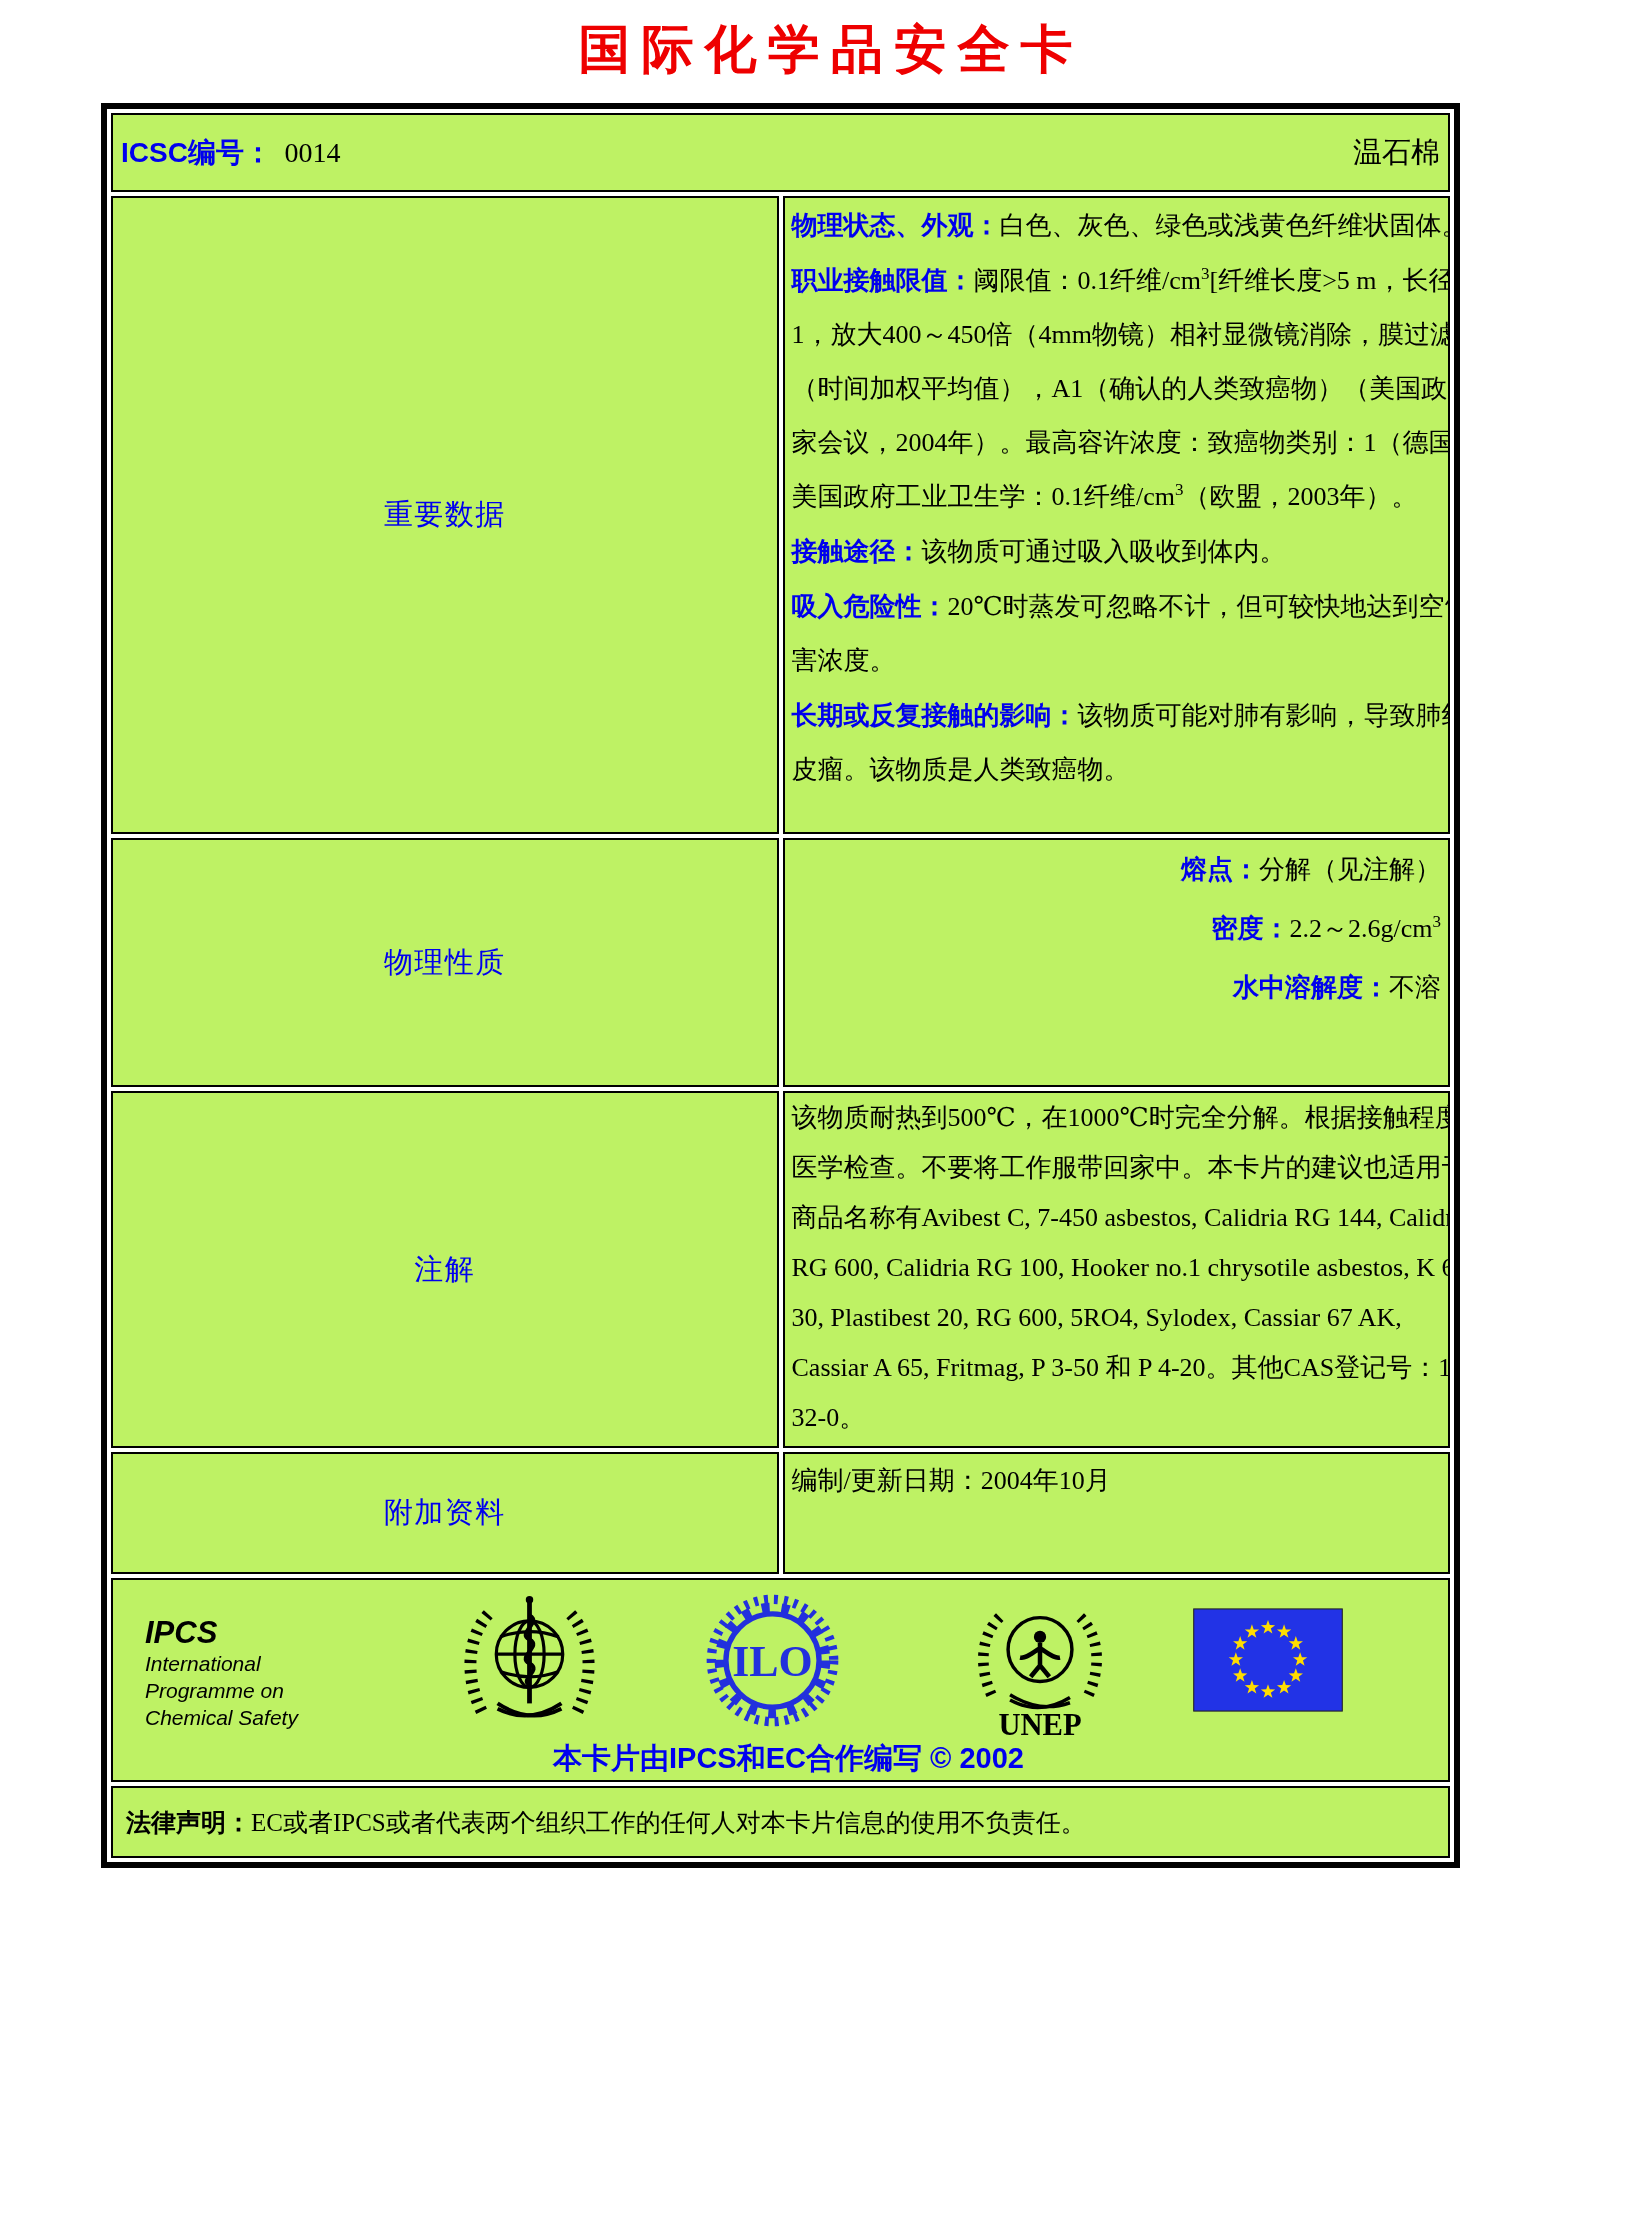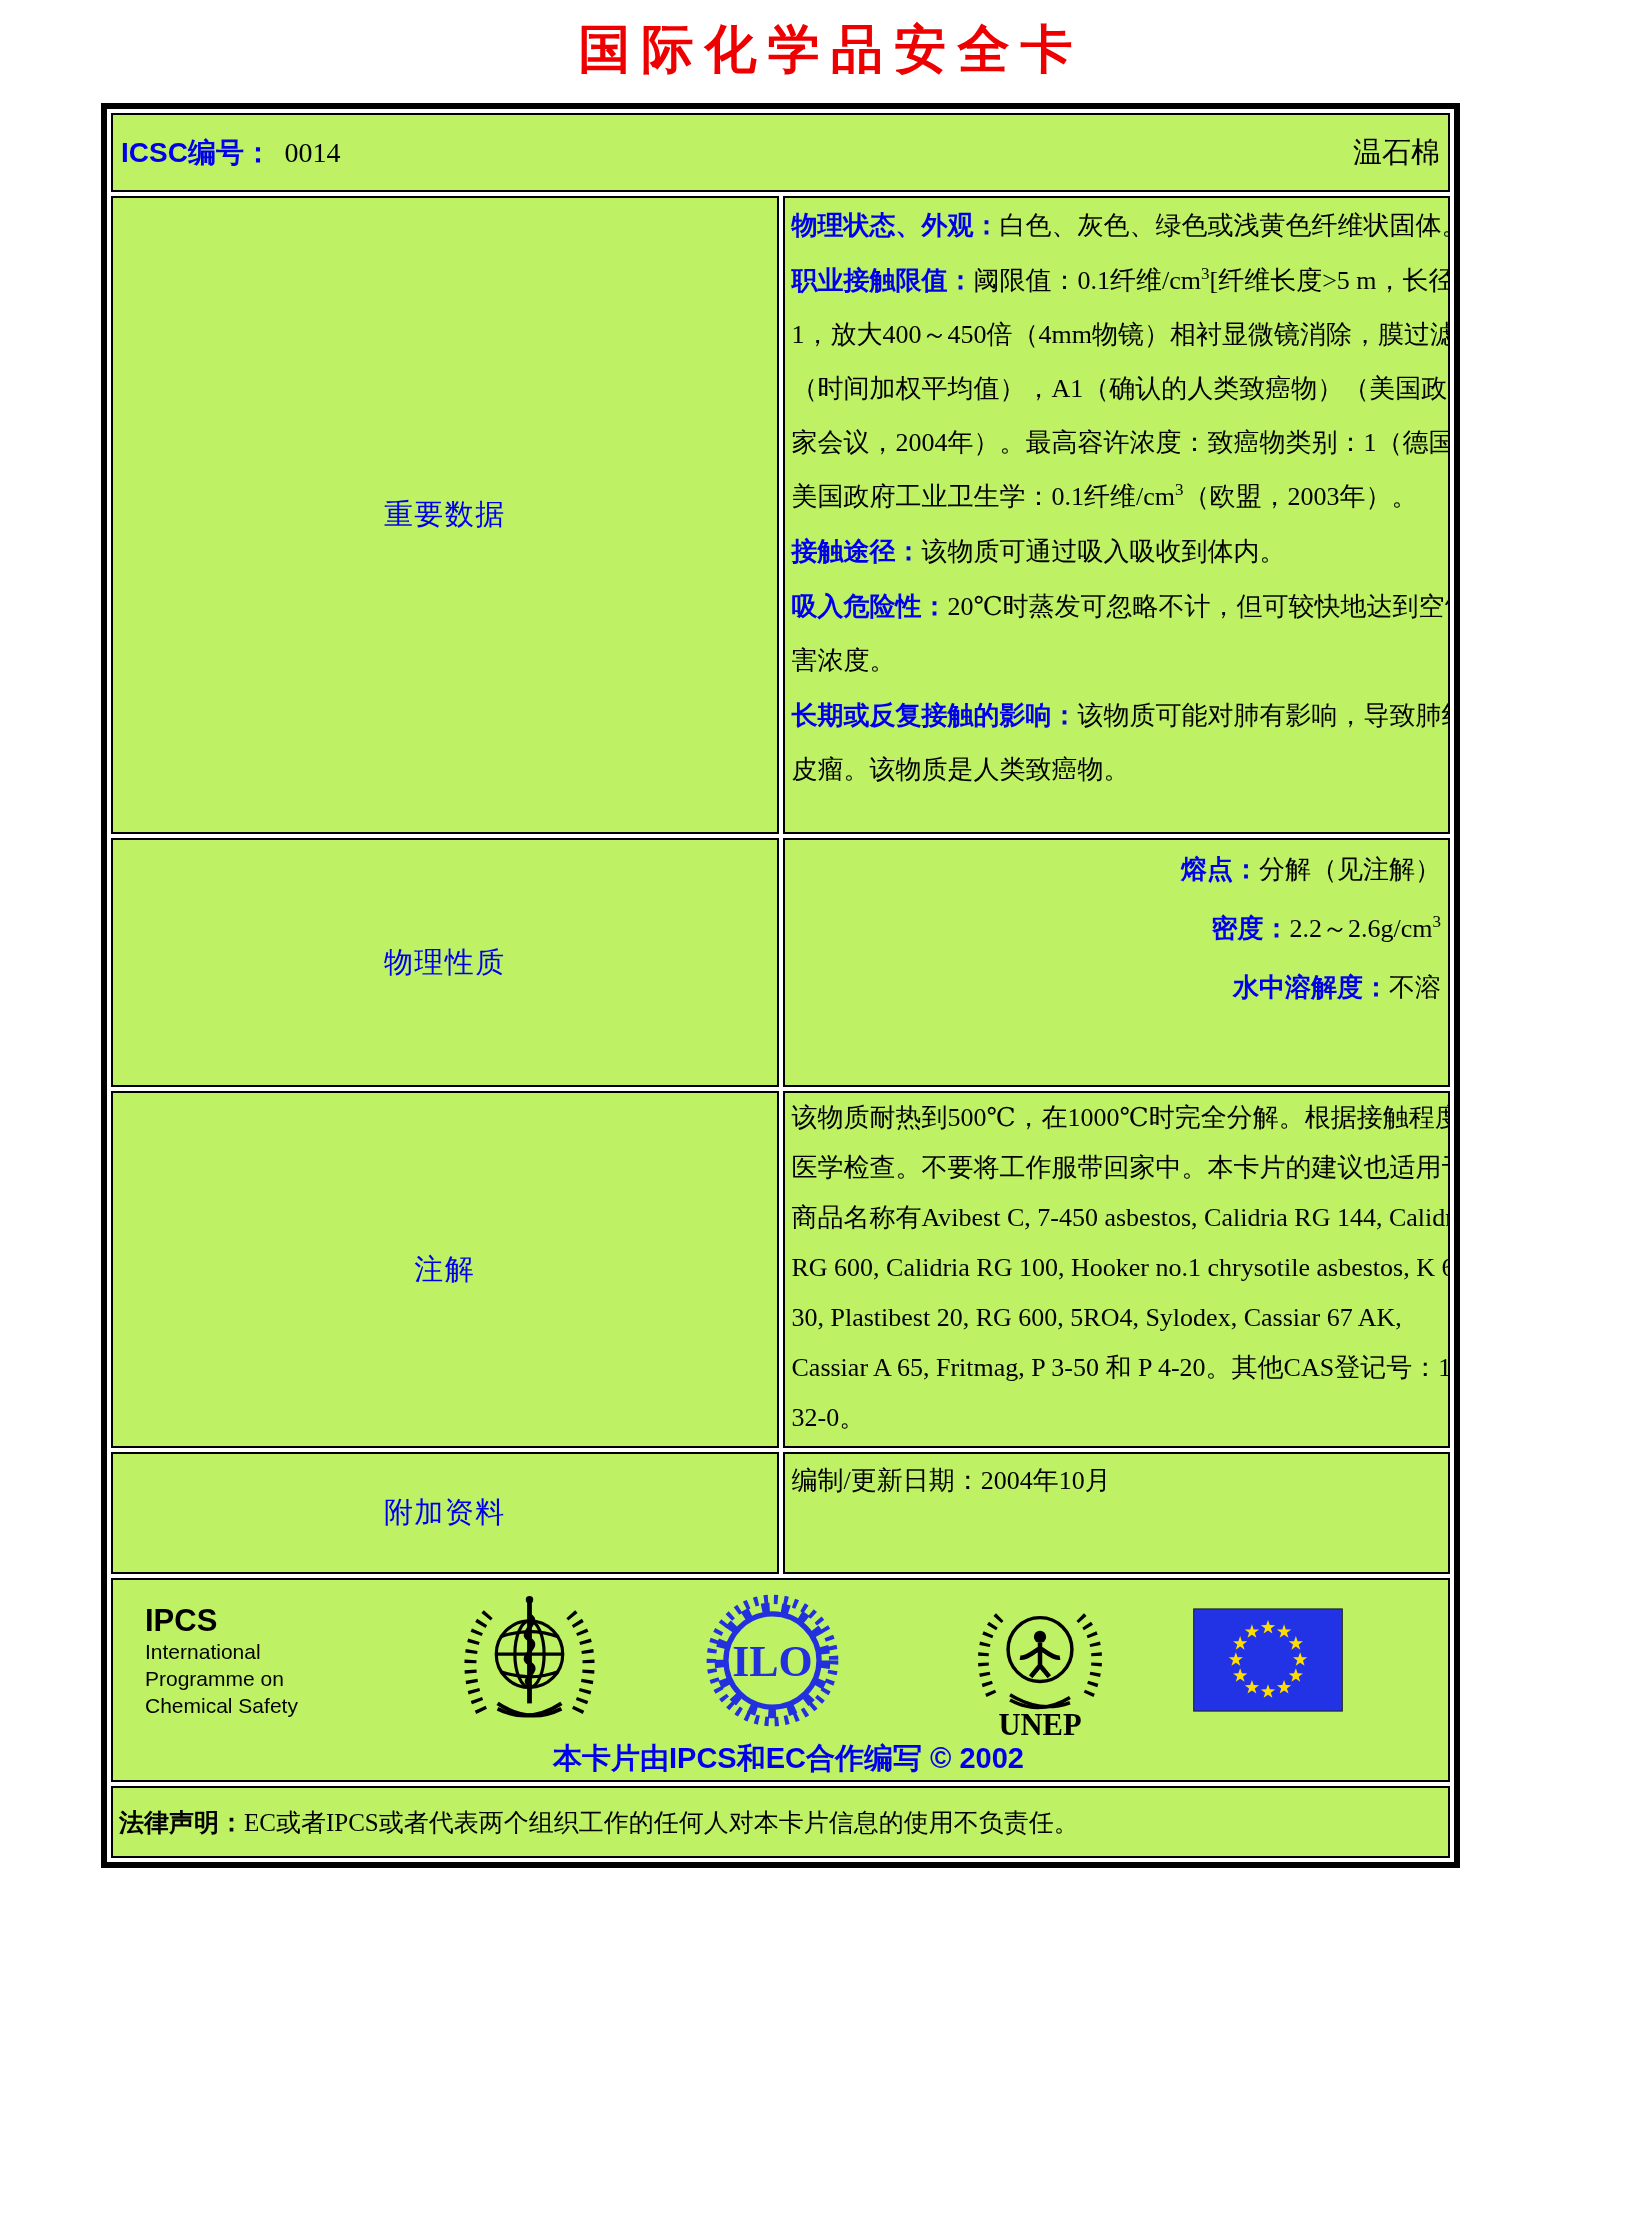--- a/index.html
+++ b/index.html
@@ -53,34 +53,34 @@
   .h1{height:73px}.h2{height:632px}.h3{height:243px}.h4{height:142px}
   .h5{height:351px}.h6{height:116px}.h7{height:198px}.h8{height:68px}
   
   .hdr-flex{display:flex;justify-content:space-between;align-items:center;height:100%;padding:0 7px;}
   .hdr-left{font-size:28px;}
   .hdr-left .num{color:#000;margin-left:12.6px;font-family:"Liberation Serif","DejaVu Serif",serif;}
   .hdr-right{font-size:29px;color:#000;}
   
   .logos-strip{position:relative;height:148px;margin-top:7px;}
   .logo-abs{position:absolute;}
-  .ipcs-block{left:31px;top:16px;font-family:"Liberation Sans","DejaVu Sans",sans-serif;}
+  .ipcs-block{left:31px;top:28px;font-family:"Liberation Sans","DejaVu Sans",sans-serif;font-style:italic;}
   .ipcs-acronym{font-size:31px;font-weight:bold;line-height:34px;}
   .ipcs-name{font-size:21px;line-height:27px;}
   .caption{
     text-align:center;
     font-family:"Liberation Sans","DejaVu Sans",sans-serif;
     font-weight:bold;
     font-size:29px;
     color:#0000ee;
     margin-top:2.8px;
     padding-left:16px;
   }
   
-  td.legal-cell{vertical-align:middle;padding:0 6px;}
+  td.legal-cell{vertical-align:middle;padding:0 13px;}
   .legal-line{font-size:25px;line-height:32px;}
   .legal-label{
     font-family:"Liberation Sans","DejaVu Sans",sans-serif;
     font-weight:bold;color:#000;
   }
 </style>
 </head>
 <body>
 
 <div class="page-title">国际化学品安全卡</div>

